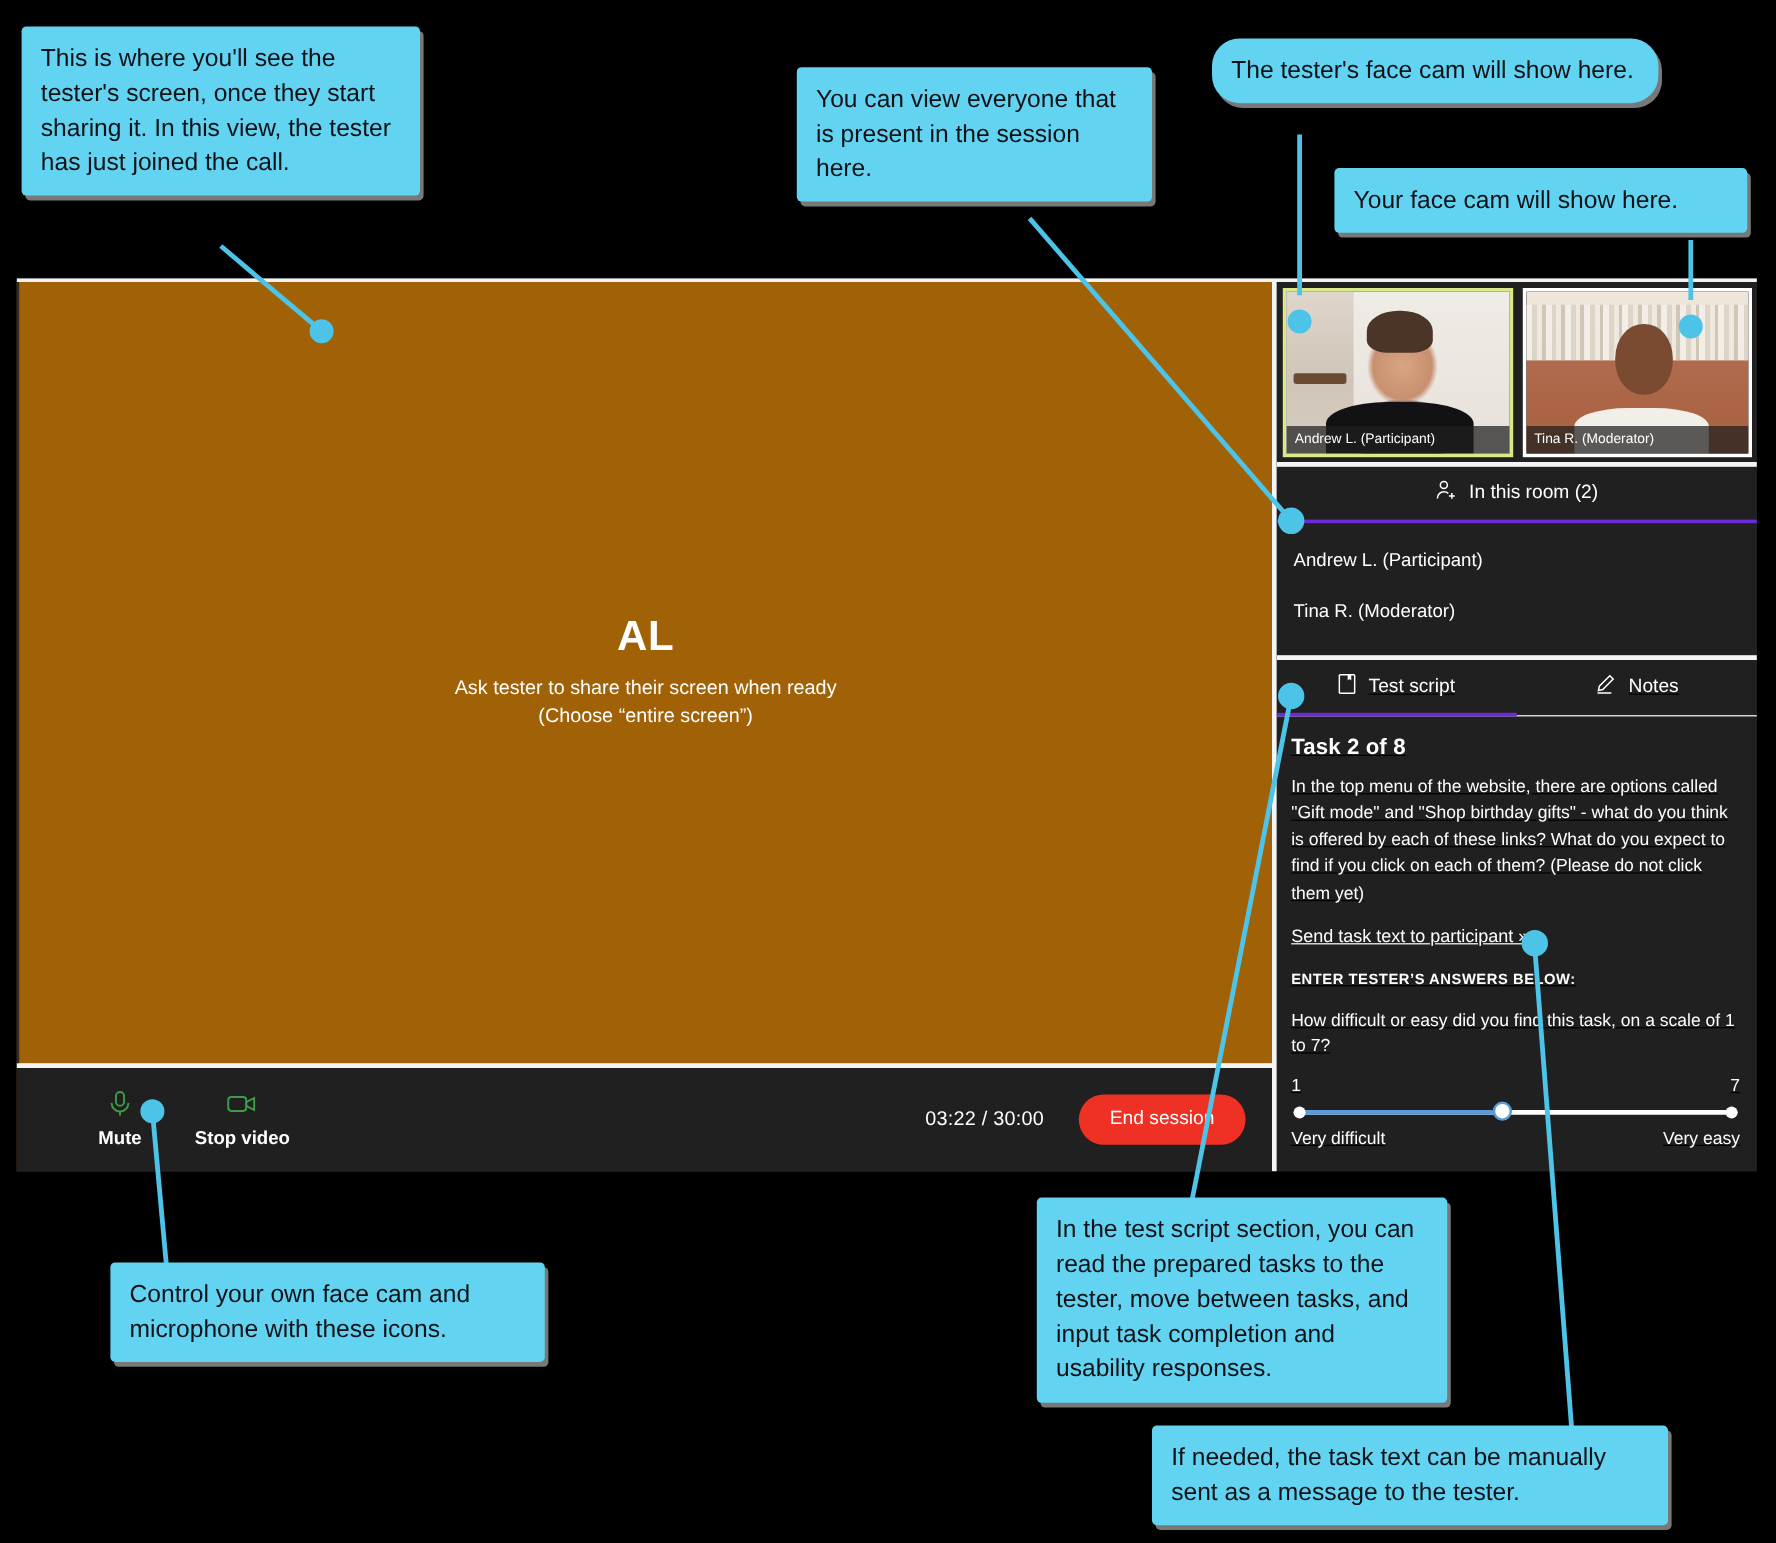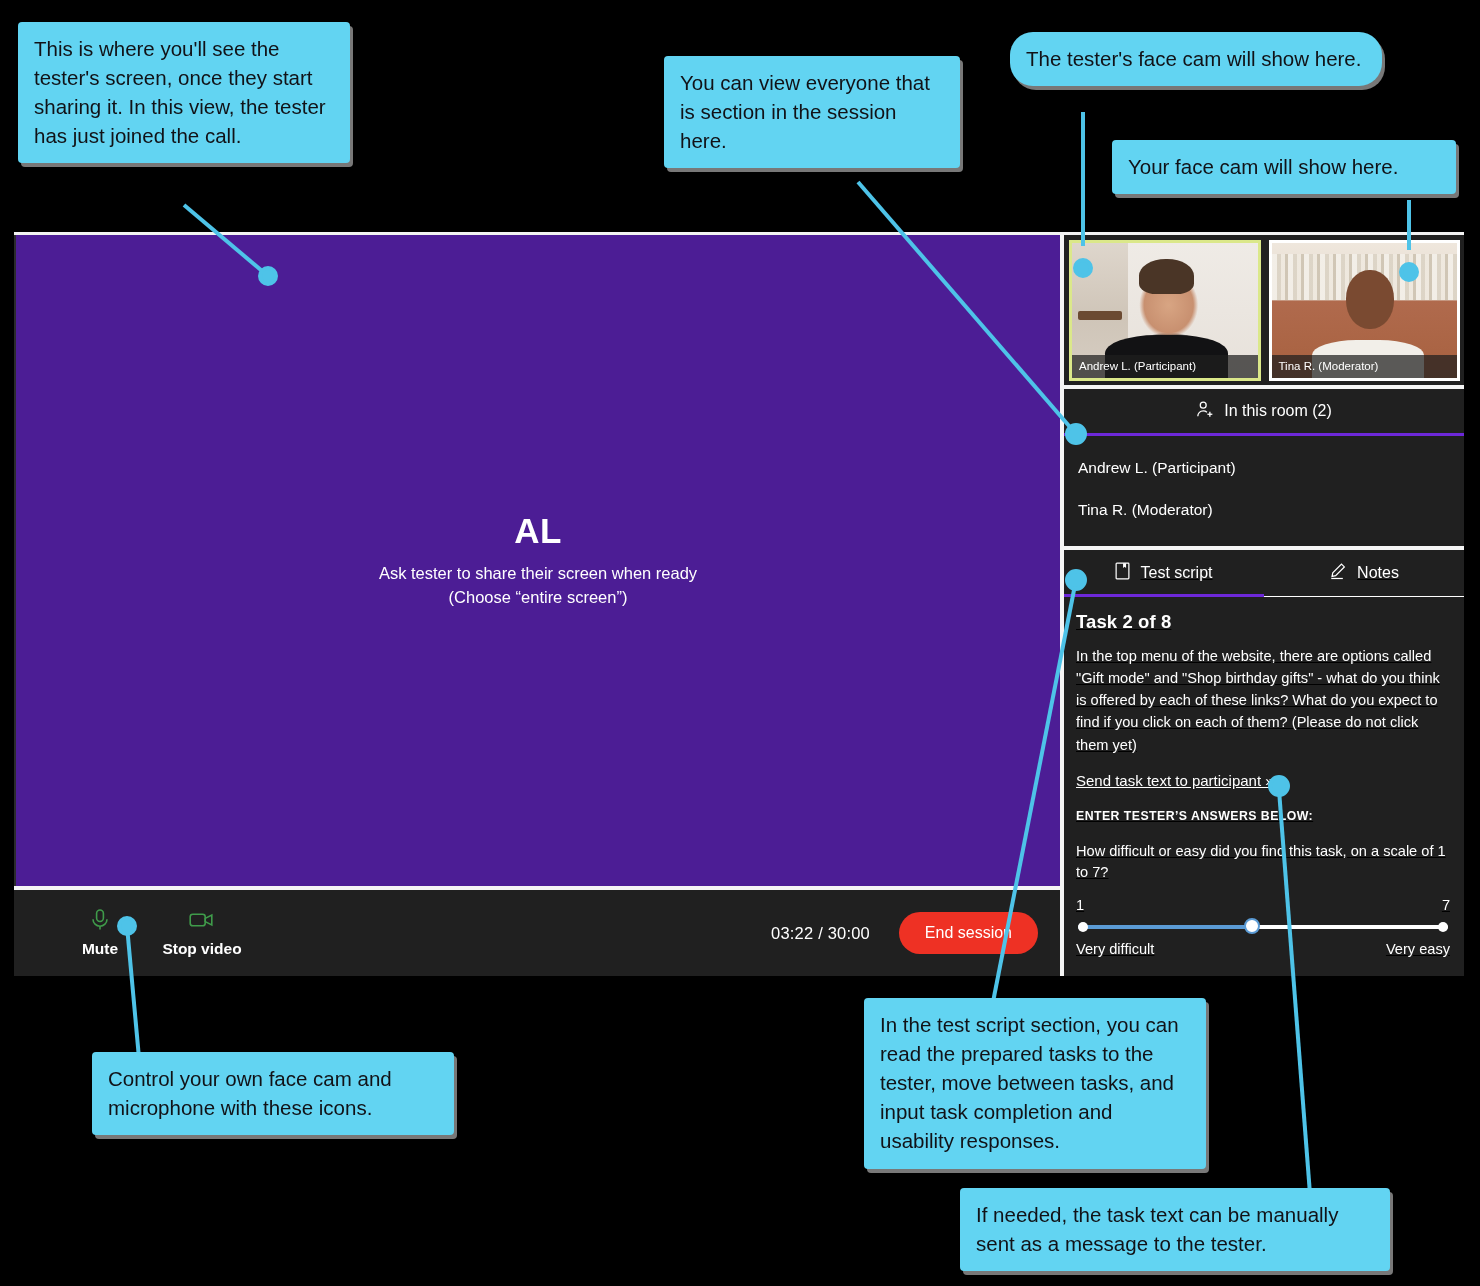--- a/index.html
+++ b/index.html
@@ -29,21 +29,21 @@
     display: flex;
     flex-direction: row;
   }
 
   
   #stage-column {
     width: 1046px;
     position: relative;
     display: flex;
     flex-direction: column;
-    background: #4c1d95;
+    background: #a16207;
   }
   #share-stage {
     flex: 1;
     position: relative;
     display: flex;
     flex-direction: column;
     align-items: center;
     justify-content: center;
     color: #ffffff;
     border-left: 2px solid #2b2b2b;
@@ -565,19 +565,19 @@
 
       <line x1="1076" y1="580" x2="993" y2="1002"></line>
       <circle cx="1076" cy="580" r="9"></circle>
 
       <line x1="1279" y1="790" x2="1310" y2="1194"></line>
       <circle cx="1279" cy="786" r="9"></circle>
     </g>
   </svg>
 
   <div class="callout" id="callout-share">This is where you'll see the tester's screen, once they start sharing it. In this view, the tester has just joined the call.</div>
-  <div class="callout" id="callout-roster">You can view everyone that is section in the session here.</div>
+  <div class="callout" id="callout-roster">You can view everyone that is present in the session here.</div>
   <div class="callout" id="callout-testercam">The tester's face cam will show here.</div>
   <div class="callout" id="callout-yourcam">Your face cam will show here.</div>
   <div class="callout" id="callout-controls">Control your own face cam and microphone with these icons.</div>
   <div class="callout" id="callout-script">In the test script section, you can read the prepared tasks to the tester, move between tasks, and input task completion and usability responses.</div>
   <div class="callout" id="callout-sendtask">If needed, the task text can be manually sent as a message to the tester.</div>
 </div>
 
 </body></html>

